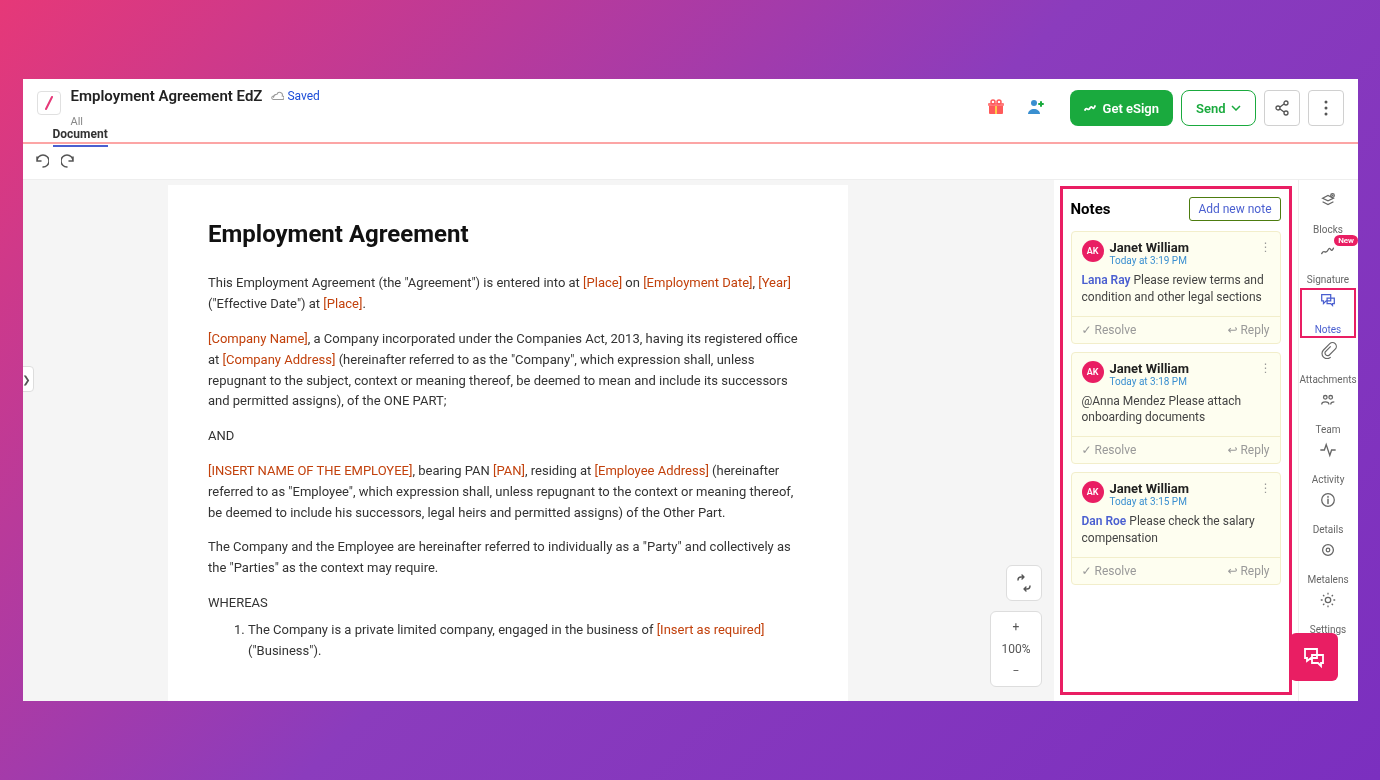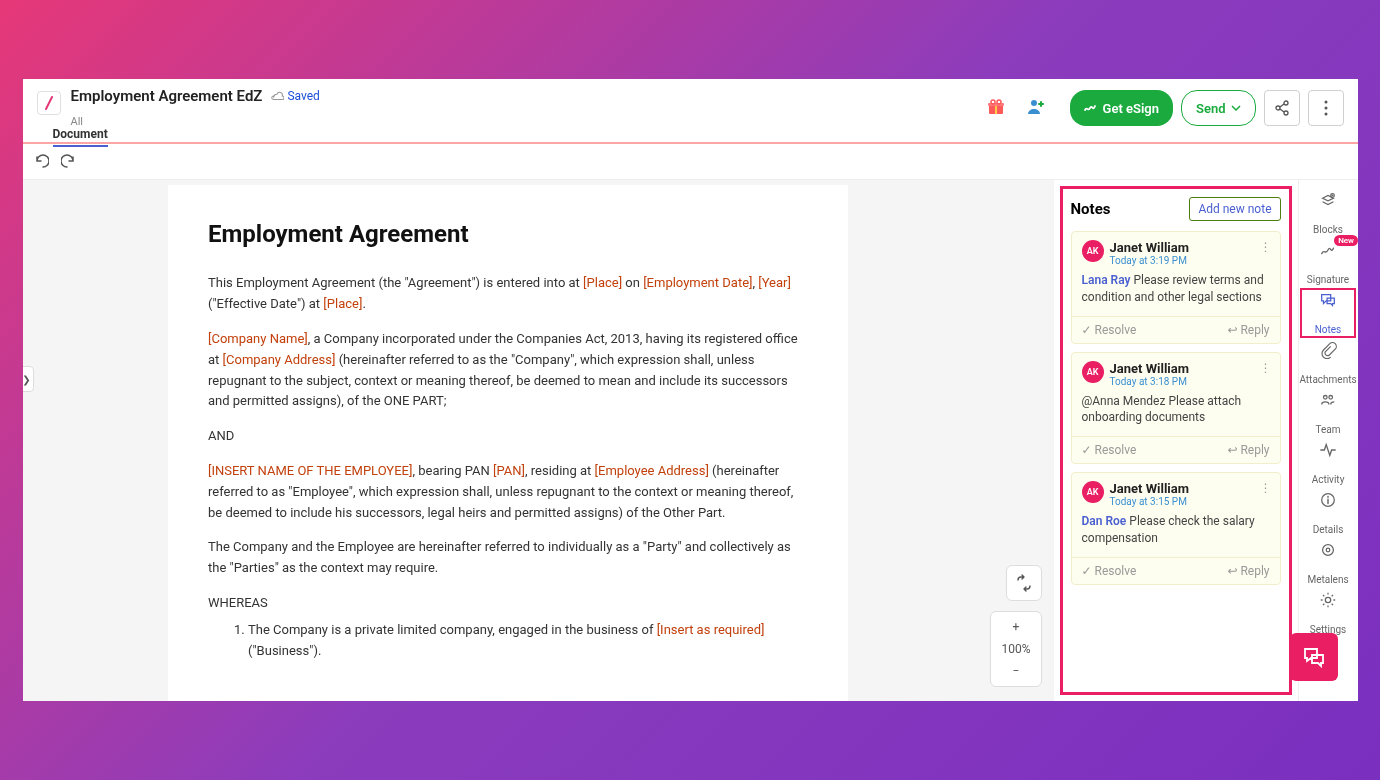--- a/index.html
+++ b/index.html
@@ -9,21 +9,21 @@
 .logo-box{width:24px;height:24px;border:1px solid #e0e0e0;border-radius:4px;display:flex;align-items:center;justify-content:center;margin-top:4px;margin-right:10px}
 .logo-box svg{width:10px;height:14px}
 .title-zone{flex:0 0 auto}
 .doc-title{font-size:15px;font-weight:600;color:#222;display:flex;align-items:center;gap:8px}
 .saved-badge{font-size:12px;color:#1d4ed8;font-weight:400;display:flex;align-items:center;gap:3px}
 .subtitle{font-size:11px;color:#888;margin-top:10px}
 .tab-row{position:absolute;left:30px;top:48px;font-size:12px;font-weight:700;color:#333;padding-bottom:4px;border-bottom:2px solid #4a5fd0}
 .header-spacer{flex:1}
 .header-icons{display:flex;align-items:center;gap:12px;margin-top:6px}
 .hicon{width:28px;height:28px;display:flex;align-items:center;justify-content:center;cursor:pointer}
-.btn{display:inline-flex;align-items:center;gap:5px;padding:8px 14px;border-radius:16px;font-size:13px;font-weight:600;cursor:pointer;white-space:nowrap}
+.btn{display:inline-flex;align-items:center;gap:5px;padding:8px 14px;border-radius:8px;font-size:13px;font-weight:600;cursor:pointer;white-space:nowrap}
 .btn-esign{background:#1aaa3e;color:#fff;border:none}
 .btn-send{background:#fff;color:#1aaa3e;border:1px solid #1aaa3e}
 .btn-icon-only{width:36px;height:36px;border:1px solid #d0d0d0;border-radius:4px;background:#fff;display:flex;align-items:center;justify-content:center;cursor:pointer}
 .header-actions{display:flex;gap:8px;margin-top:3px;margin-left:20px}
 .toolbar{height:36px;border-bottom:1px solid #eee;display:flex;align-items:center;padding:0 10px;gap:12px}
 .main{display:flex;height:521px}
 .doc-area{flex:1;background:#f5f5f5;position:relative;display:flex;justify-content:center;overflow:hidden}
 .page{width:680px;background:#fff;margin-top:5px;padding:30px 40px;font-size:13px;color:#333;line-height:1.6;position:relative;margin-left:-60px}
 .page h1{font-size:24px;font-weight:700;margin-bottom:20px;color:#111}
 .page p{margin-bottom:14px}

